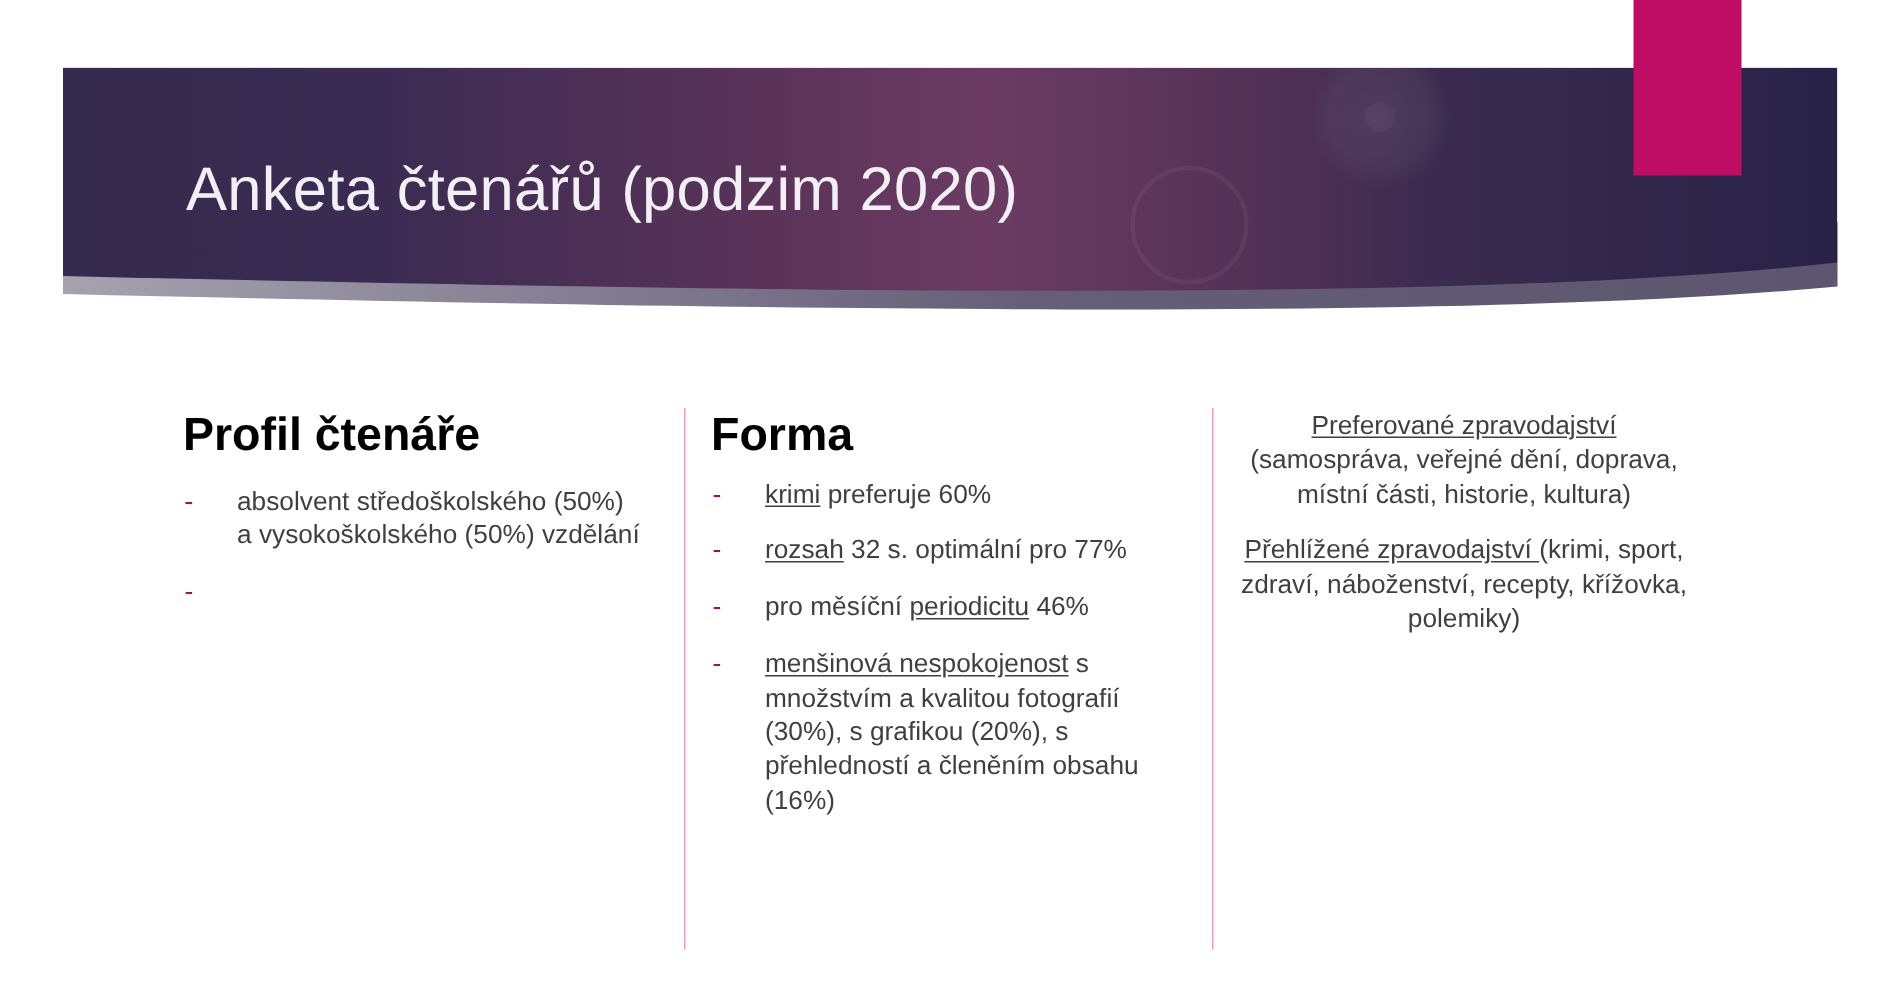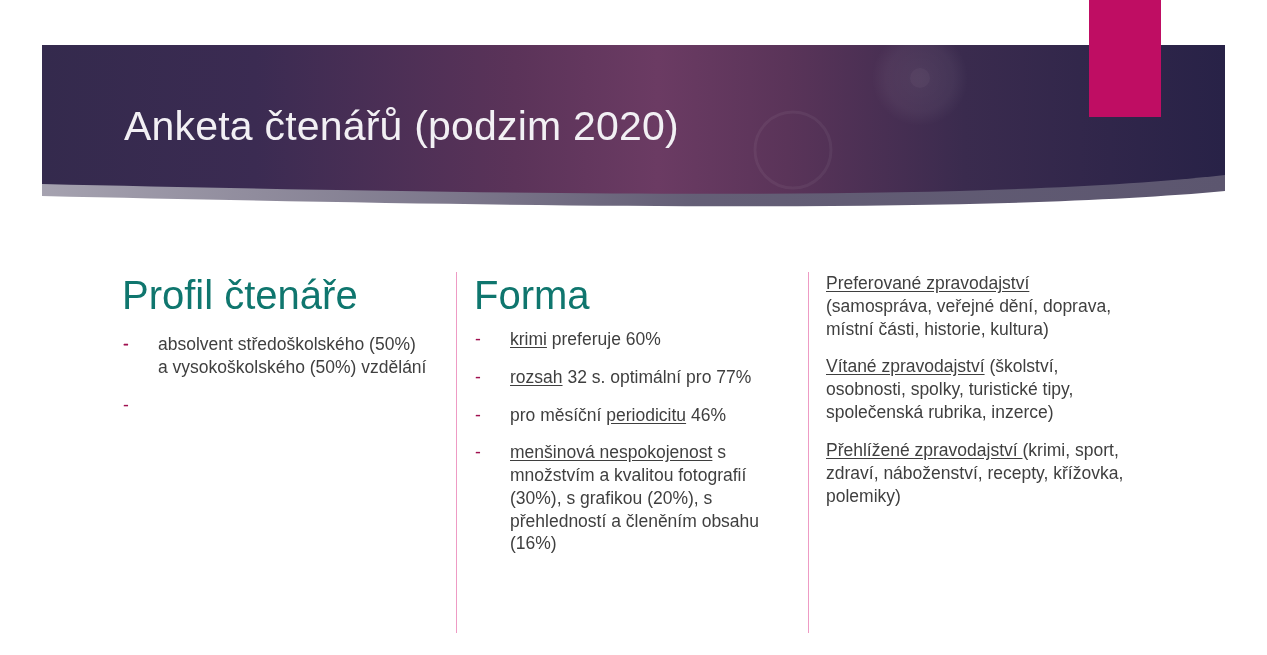--- a/index.html
+++ b/index.html
@@ -85,24 +85,24 @@
     width: 1px;
     height: 361px;
     background: #EE9BC4;
   }
   .divider-1 { left: 456px; }
   .divider-2 { left: 808px; }
 
   .col-heading {
     margin: 0 0 10px 0;
     font-family: "Liberation Sans", sans-serif;
-    font-size: 40px;
-    font-weight: 400;
+    font-size: 31px;
+    font-weight: 700;
     line-height: 1.15;
-    color: #0f766e;
+    color: #000000;
     white-space: nowrap;
   }
 
   
   .bullets {
     margin: 0;
     padding: 0;
     list-style: none;
   }
   .bullets li {
@@ -125,20 +125,21 @@
   }
   .bullets u, .para u {
     text-decoration: underline;
     text-underline-offset: 2px;
   }
 
   
   .paras {
     margin: 0;
     padding: 0;
+    text-align: center;
   }
   .para {
     margin: 0 0 14px 0;
     font-family: "Liberation Sans", sans-serif;
     font-size: 17.5px;
     line-height: 1.32;
     color: #3F3F3F;
   }
   .para:last-child { margin-bottom: 0; }
 </style>
@@ -215,19 +216,18 @@
           <li><span class="dash">-</span><u>krimi</u><span> preferuje 60%</span></li>
           <li><span class="dash">-</span><u>rozsah</u><span> 32 s. optimální pro 77%</span></li>
           <li><span class="dash">-</span><span>pro měsíční </span><u>periodicitu</u><span> 46%</span></li>
           <li><span class="dash">-</span><u>menšinová nespokojenost</u><span> s množstvím a kvalitou fotografií (30%), s grafikou (20%), s přehledností a členěním obsahu (16%)</span></li>
         </ul>
     </div>
 
     <div class="col col-3">
       <div class="paras">
           <p class="para"><u>Preferované zpravodajství</u><span> (samospráva, veřejné dění, doprava, místní části, historie, kultura)</span></p>
-          <p class="para"><u>Vítané zpravodajství</u><span> (školství, osobnosti, spolky, turistické tipy, společenská rubrika, inzerce)</span></p>
           <p class="para"><u>Přehlížené zpravodajství </u><span>(krimi, sport, zdraví, náboženství, recepty, křížovka, polemiky)</span></p>
         </div>
     </div>
 
   </div>
 </div>
 
 </body></html>

